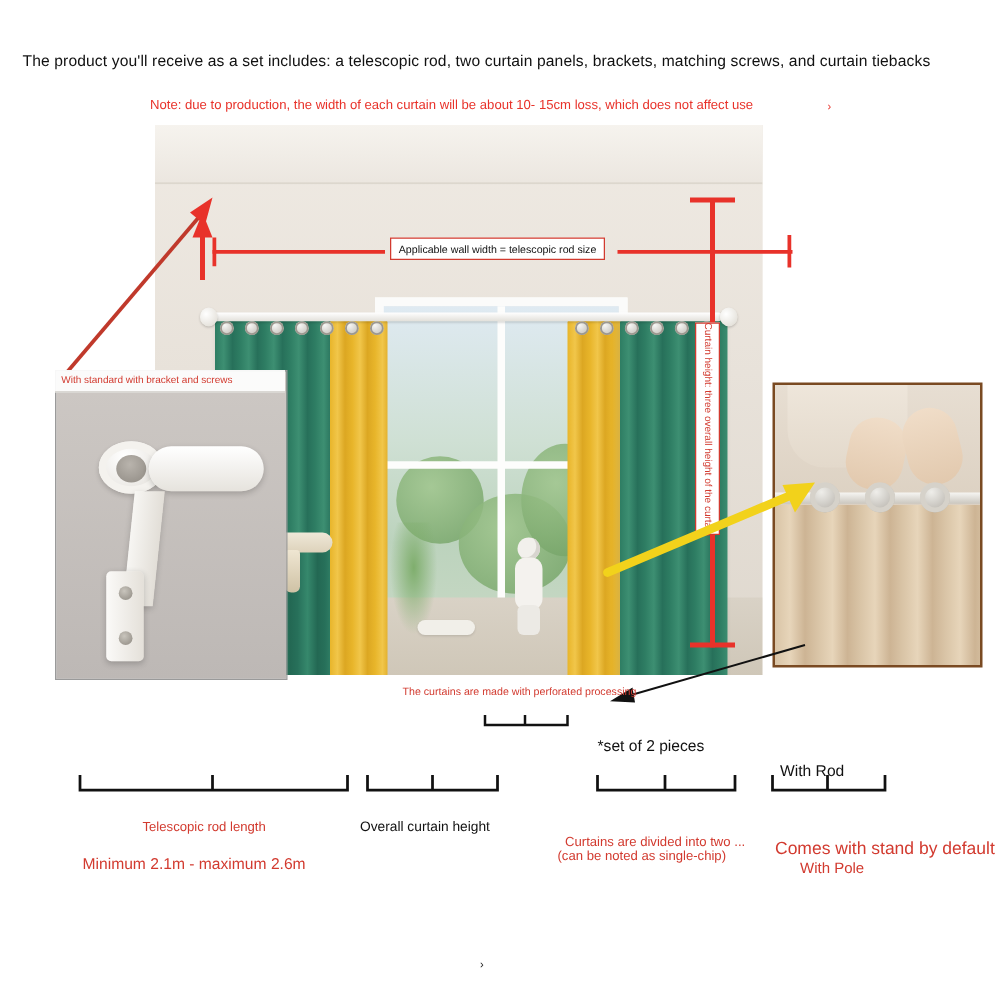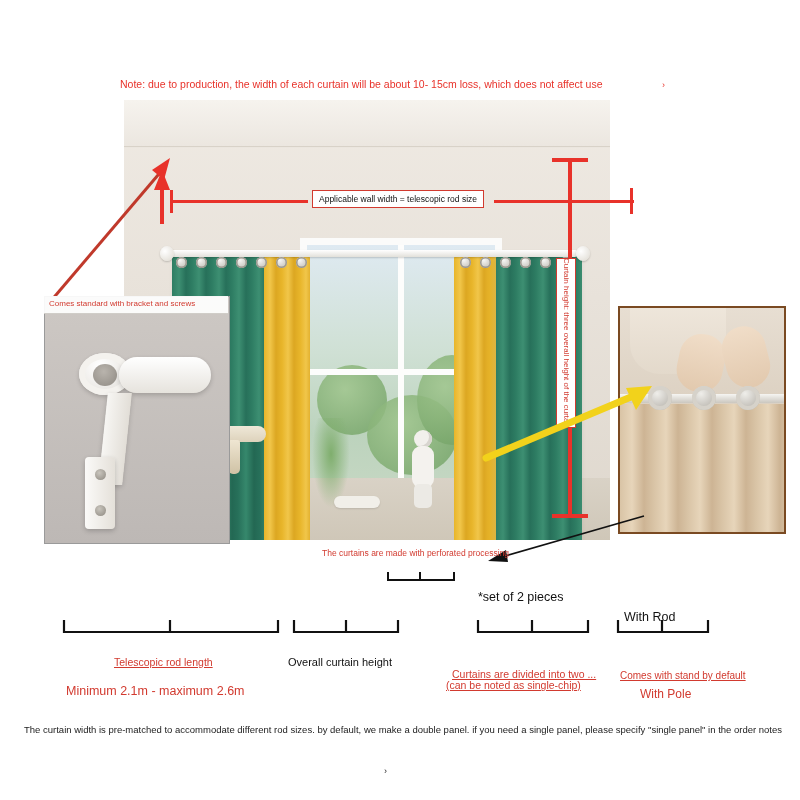--- a/index.html
+++ b/index.html
@@ -328,21 +328,21 @@
     position:absolute;
     font-size:12.5px; color:#111;
     white-space:nowrap;
   }
   .cap-suitable { left:66px; top:590px; }
   .cap-set { left:478px; top:590px; }
   .cap-withrod { left:624px; top:590px;margin-top:20px; }
 
   .brace { position:absolute; }
   .sub-red {
-    position:absolute; font-size:10.5px; color:#d23a2f; white-space:nowrap;text-decoration:underline;
+    position:absolute; font-size:10.5px; color:#d23a2f; white-space:nowrap;
   }
   .sub-dark {
     position:absolute; font-size:11px; color:#111; white-space:nowrap;
   }
   .sub-withpole {
     position:absolute; font-size:12px; color:#d23a2f; white-space:nowrap;
   }
   .min-max {
     position:absolute; left:66px; top:684px; font-size:12.5px; color:#d23a2f; white-space:nowrap;
   }
@@ -355,20 +355,21 @@
   }
   .foot-tick {
     position:absolute; left:384px; top:766px; font-size:9px; color:#222;
   }
 </style>
 </head>
 <body>
 
 <div class="page">
 
+  <div class="top-line">The product you'll receive as a set includes: a telescopic rod, two curtain panels, brackets, matching screws, and curtain tiebacks</div>
   <div class="note-line">Note: due to production, the width of each curtain will be about 10- 15cm loss, which does not affect use</div>
   <div class="note-tick">›</div>
 
   <div class="photo">
     <div class="wall"></div>
     <div class="ceiling"></div>
     <div class="ceiling-line"></div>
 
     <div class="window-frame">
       <div class="window-glass">
@@ -445,21 +446,21 @@
     <div class="bracket-art">
       <div class="br-ring"></div>
       <div class="br-ring-hole"></div>
       <div class="br-arm"></div>
       <div class="br-stem"></div>
       <div class="br-plate"></div>
       <div class="br-hole h1"></div>
       <div class="br-hole h2"></div>
     </div>
   </div>
-  <div class="inset-caption">Comes standard with bracket and screws</div>
+  <div class="inset-caption">With standard with bracket and screws</div>
 
   <div class="inset-right">
     <div class="hand-bg"></div>
     <div class="person-top"></div>
     <div class="arm-a"></div>
     <div class="arm-b"></div>
     <div class="rod2"></div>
     <div class="fabric2"></div>
     <div class="ring2 r1"></div>
     <div class="ring2 r2"></div>
@@ -495,20 +496,19 @@
   </svg>
   <svg class="brace" style="left:616px; top:618px;" width="96" height="22">
     <path d="M2,2 L2,14 L46,14 L46,2 M46,14 L92,14 L92,2" fill="none" stroke="#111" stroke-width="2.2"></path>
   </svg>
 
   <div class="sub-red" style="left:114px; top:656px;">Telescopic rod length</div>
   <div class="sub-dark" style="left:288px; top:656px;">Overall curtain height</div>
   <div class="sub-red" style="left:452px; top:652px;margin-top:16px;">Curtains are divided into two ...</div>
   <div class="sub-red" style="left:446px; top:679px;">(can be noted as single-chip)</div>
   <div class="sub-withpole" style="left:640px; top:651px;margin-top:36px;">With Pole</div>
-  <div class="sub-red" style="left:620px; top:670px; font-size:10px;">Comes with stand by default</div>
+  <div class="sub-red" style="left:620px; top:670px; font-size:14px;">Comes with stand by default</div>
 
   <div class="min-max">Minimum 2.1m - maximum 2.6m</div>
 
-  <div class="foot1">The curtain width is pre-matched to accommodate different rod sizes. by default, we make a double panel. if you need a single panel, please specify "single panel" in the order notes</div>
   <div class="foot-tick">›</div>
 
 </div>
 
 </body></html>

